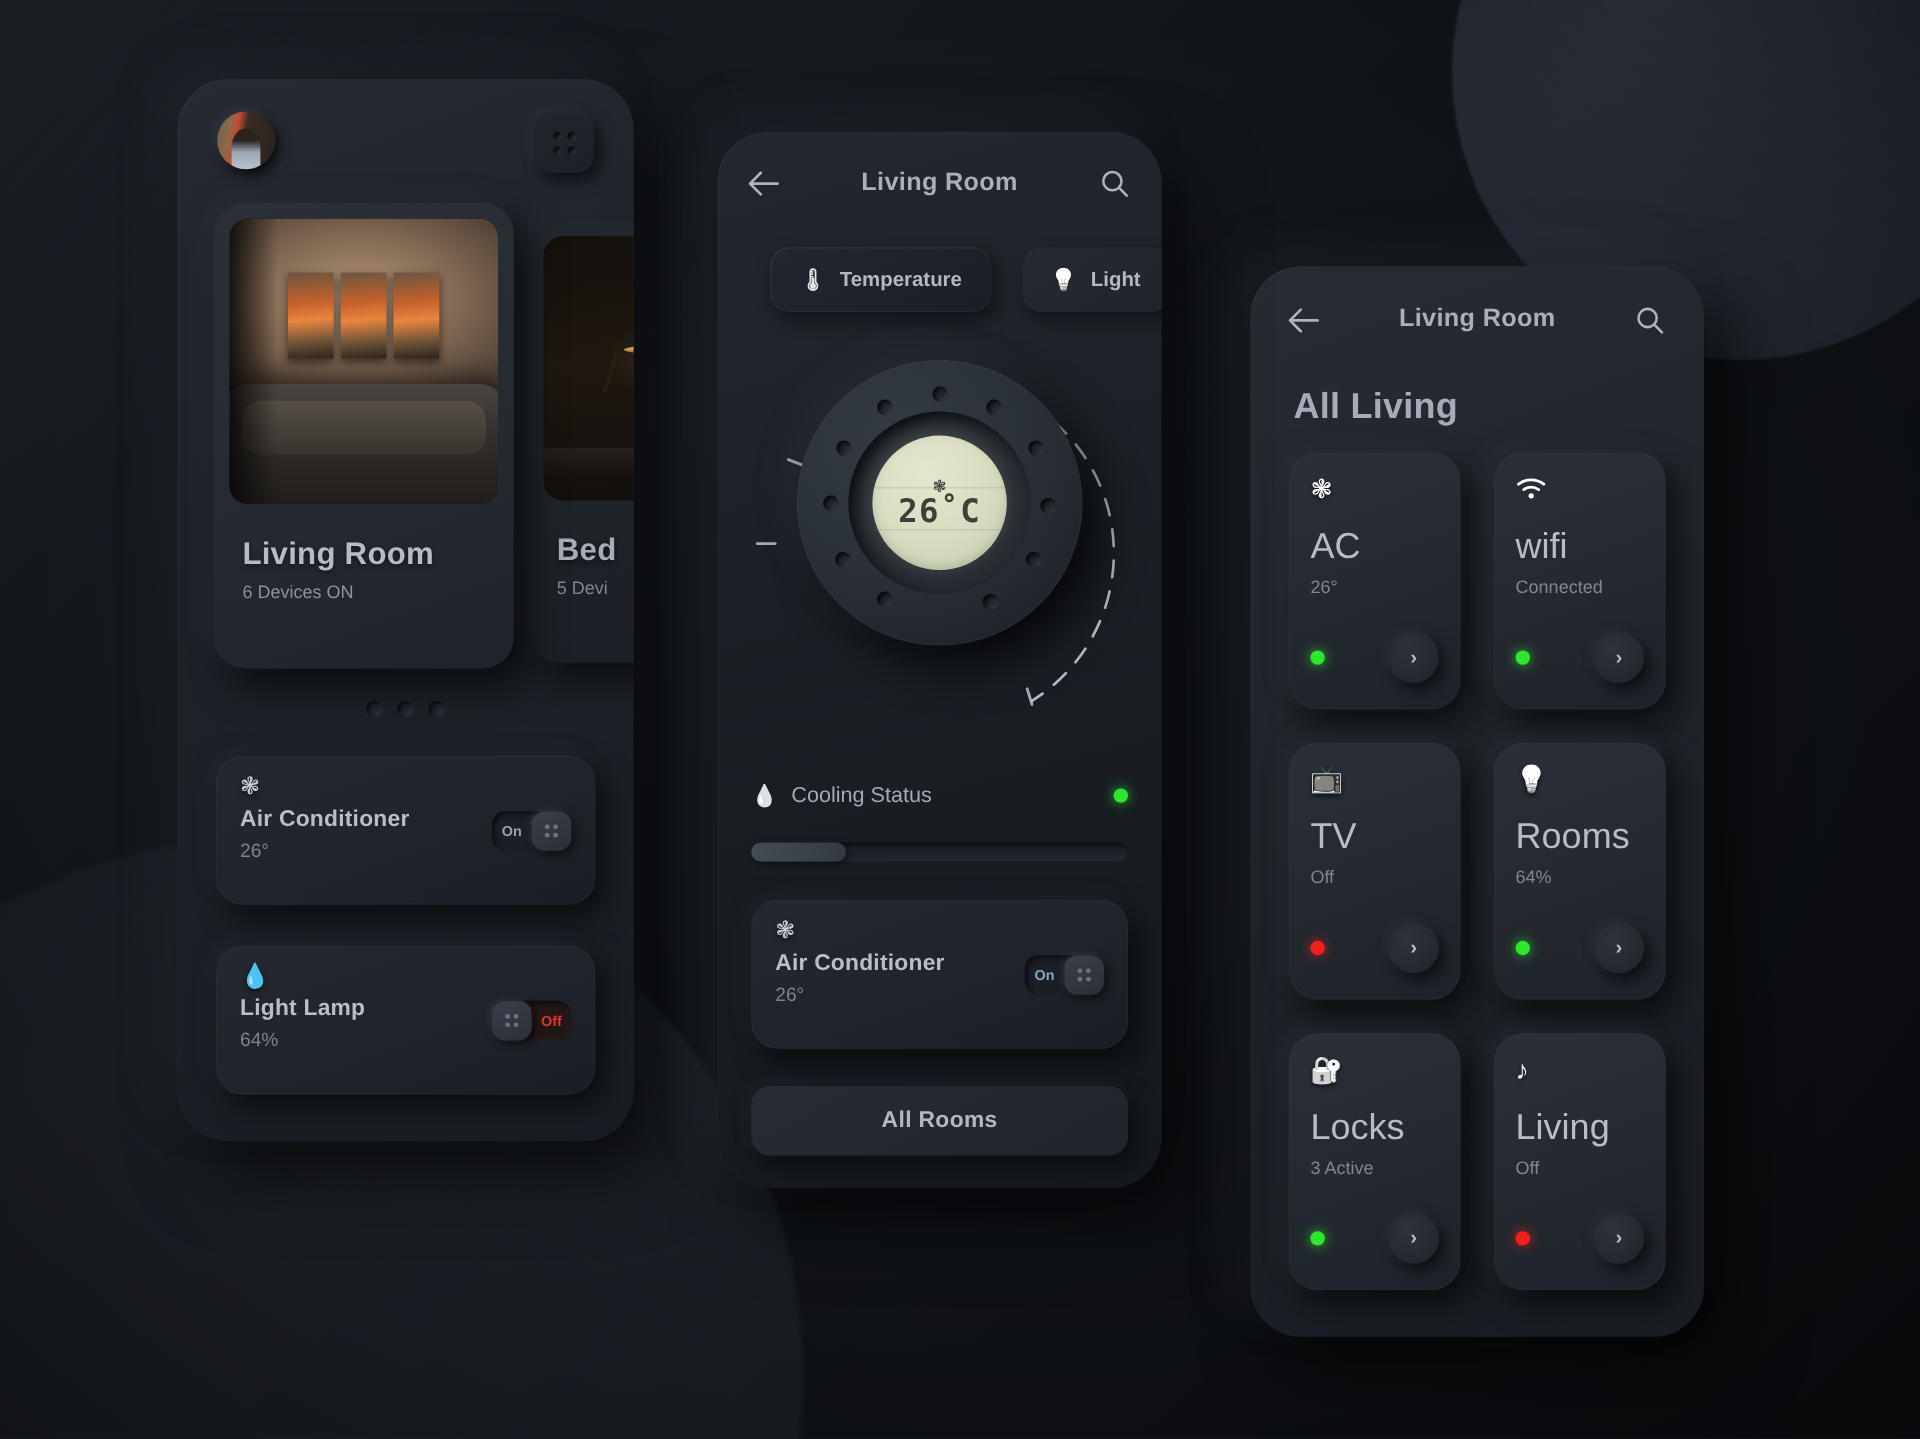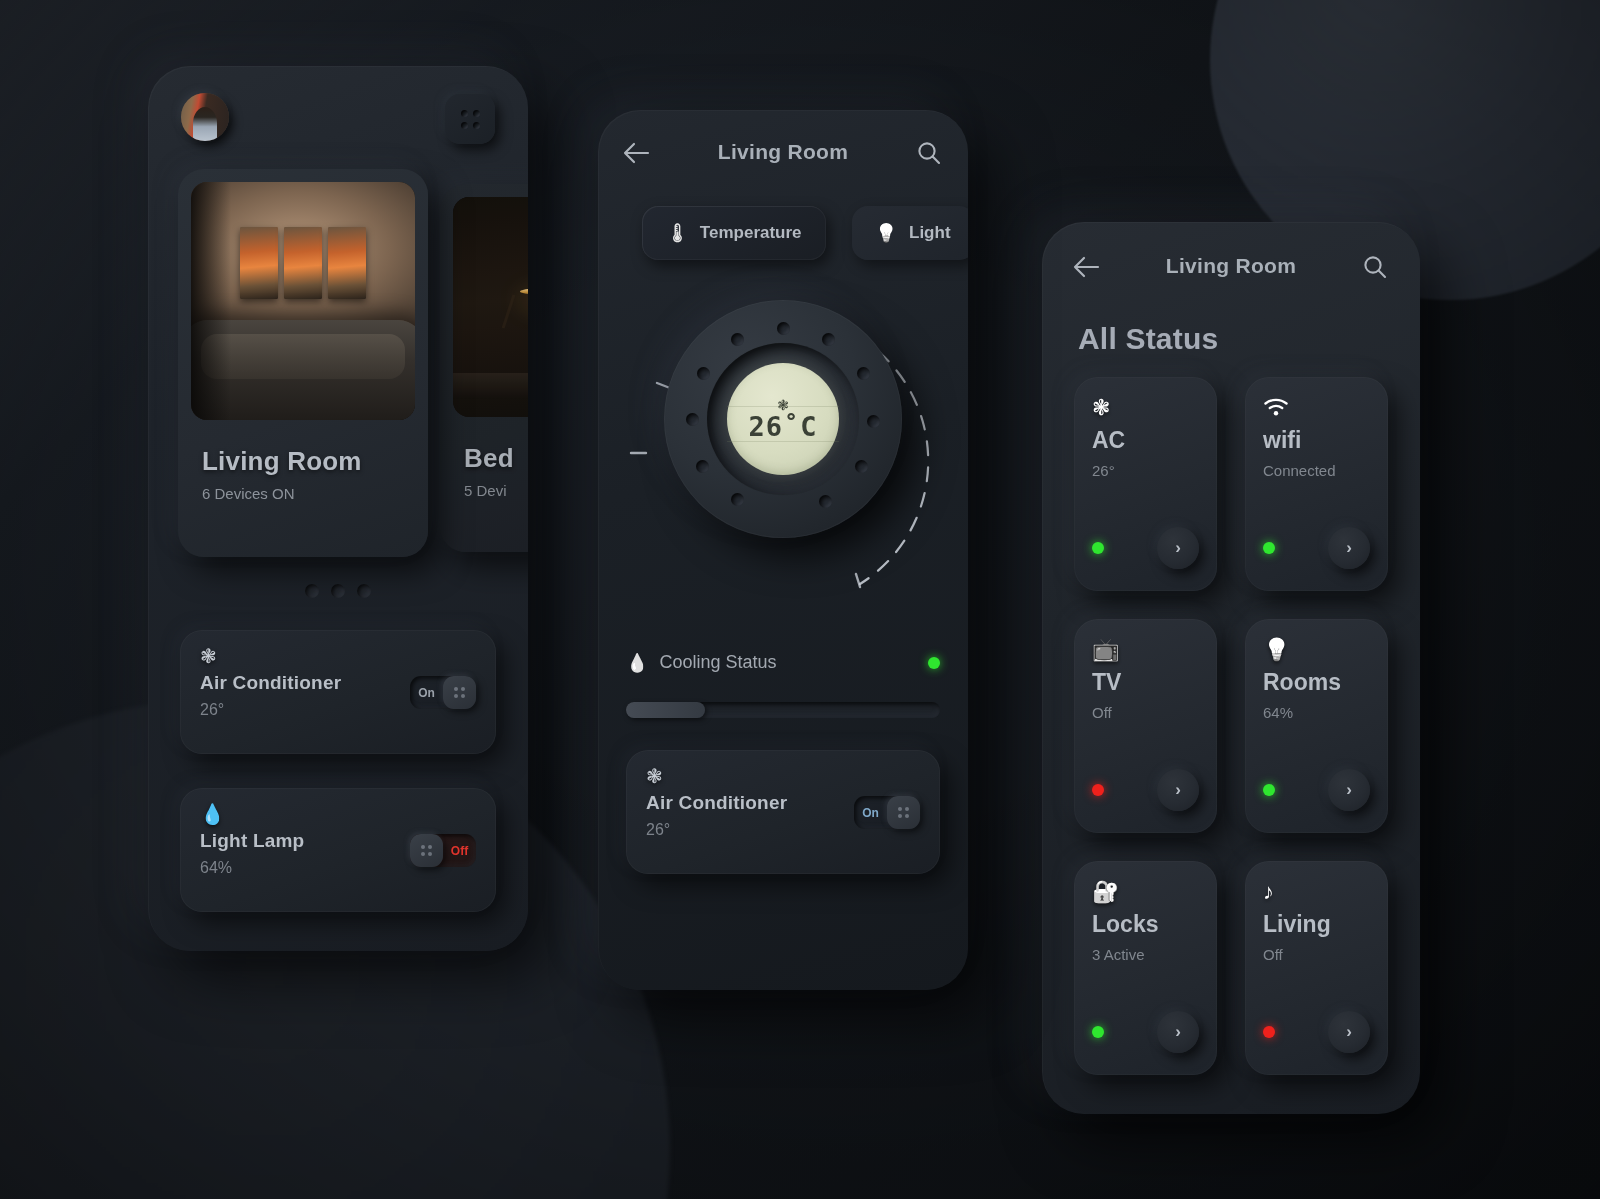--- a/index.html
+++ b/index.html
@@ -396,21 +396,21 @@
     height: 214px; border-radius: 24px;
     background: linear-gradient(160deg, #2b3038 0%, #242930 55%, #1e232a 100%);
     box-shadow: -7px -7px 18px rgba(68,76,90,.14), 10px 12px 26px rgba(0,0,0,.6),
                 inset 0 0 0 1px rgba(255,255,255,.025);
     padding: 20px 18px;
     position: relative;
   }
   .dev-card .ic { font-size: 22px; line-height: 1; color: #c7cdd5;
                   filter: grayscale(1) brightness(1.25);
                   text-shadow: 0 2px 4px rgba(0,0,0,.6); }
-  .dev-card .nm { margin-top: 8px; font-size: 23px; font-weight: 700; color: #b7bdc5; }
+  .dev-card .nm { margin-top: 20px; font-size: 30px; font-weight: 400; color: #b7bdc5; }
   .dev-card .st { margin-top: 8px; font-size: 15px; color: #81878f; font-weight: 500; }
   .dev-card .foot {
     position: absolute; left: 18px; right: 18px; bottom: 22px;
     display: flex; align-items: center; justify-content: space-between;
   }
   .chev {
     width: 42px; height: 42px; border-radius: 50%;
     background: radial-gradient(circle at 38% 32%, #2e333a 0%, #262b32 55%, #1d2127 100%);
     box-shadow: -3px -3px 8px rgba(74,82,96,.18), 5px 6px 12px rgba(0,0,0,.6);
     display: flex; align-items: center; justify-content: center;
@@ -575,35 +575,36 @@
         <span class="lbl">On</span>
         <span class="knob">
           <i></i>
             <i></i>
           <i></i>
             <i></i>
         </span>
       </div>
     </div>
 
+    <div class="all-rooms">All Rooms</div>
   </div>
 
   <div class="panel" id="panel-right">
     <div class="topbar">
       <svg class="back-arrow" viewBox="0 0 28 26">
         <path d="M12 4 L3 13 L12 22 M3 13 H26" fill="none" stroke="currentColor" stroke-width="2.2" stroke-linecap="round" stroke-linejoin="round"></path>
       </svg>
       <div class="title">Living Room</div>
       <svg class="search-ico" viewBox="0 0 26 26">
         <circle cx="11" cy="11" r="7.6" fill="none" stroke="currentColor" stroke-width="2.1"></circle>
         <path d="M16.6 16.6 L23 23" stroke="currentColor" stroke-width="2.1" stroke-linecap="round"></path>
       </svg>
     </div>
 
-    <div class="all-dev-h">All Status</div>
+    <div class="all-dev-h">All Living</div>
 
     <div class="dev-grid">
       <div class="dev-card">
         <div class="ic">❃</div>
         <div class="nm">AC</div>
         <div class="st">26°</div>
         <div class="foot">
           <span class="dot-green"></span>
           <span class="chev">›</span>
         </div>

